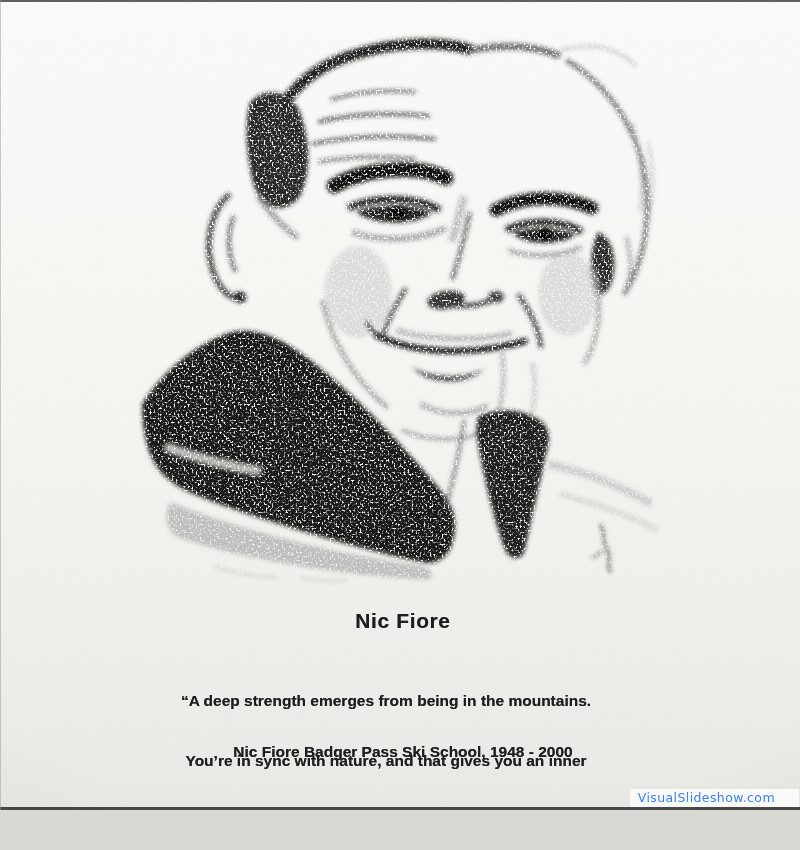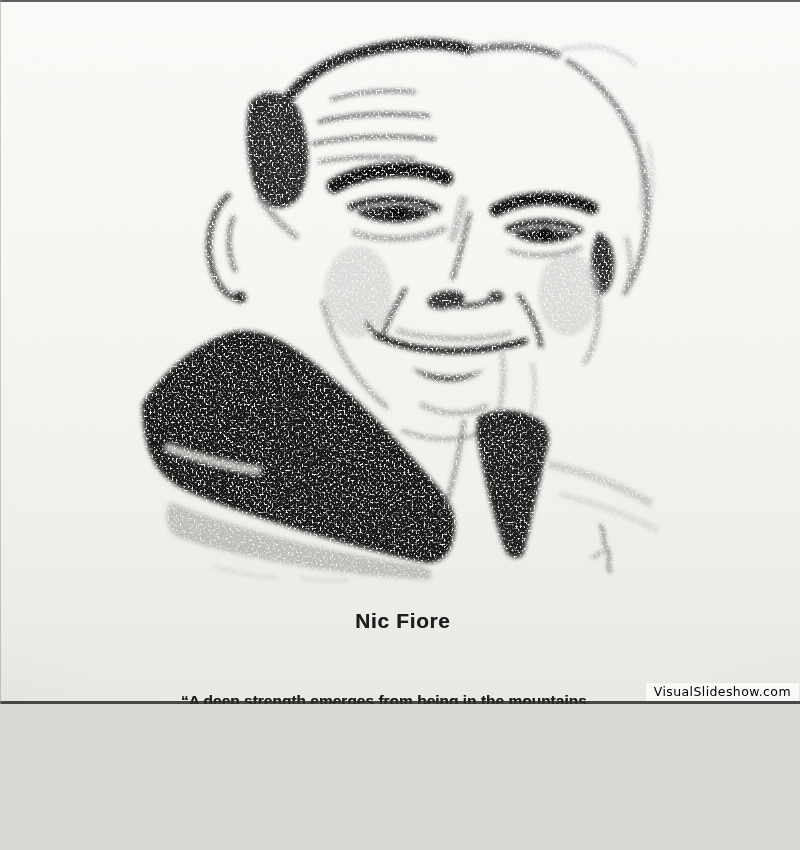--- a/index.html
+++ b/index.html
@@ -1,39 +1,39 @@
 <!DOCTYPE html>
 <html><head>
 <meta charset="utf-8">
 <style>
   html,body{margin:0;padding:0;background:#d8d8d4;}
   .stage{
-    position:relative;width:800px;height:704px;overflow:hidden;
+    position:relative;width:800px;height:810px;overflow:hidden;
     background:linear-gradient(180deg,#fbfbf9 0%,#f7f7f4 40%,#f1f1ed 72%,#e9e9e5 100%);
     font-family:"Liberation Sans",sans-serif;
   }
   .vignette{position:absolute;inset:0;pointer-events:none;
     background:radial-gradient(130% 105% at 50% 38%, rgba(0,0,0,0) 62%, rgba(58,58,52,0.10) 100%);}
   .edge{position:absolute;left:0;right:0;pointer-events:none;}
   .edge.top{top:0;height:2px;background:#3a3a38;opacity:.8;}
   .edge.bottom{bottom:0;height:3px;background:#2b2b29;opacity:.85;}
   .edge.left{top:0;bottom:0;left:0;width:1px;height:auto;background:#9a9a96;opacity:.5;}
   .portrait{position:absolute;inset:0;pointer-events:none;}
   .caption{position:absolute;left:0;right:0;top:0;height:100%;color:#1e1e1e;}
   .cap-line{position:absolute;left:0;right:0;text-align:center;font-weight:bold;
     white-space:pre-wrap;color:#1e1e1e;text-shadow:0 0 .5px rgba(25,25,25,.7);}
   .title{top:609px;font-size:21px;letter-spacing:.6px;transform:translateX(3px);}
   .quote{top:651px;font-size:15.5px;line-height:20px;transform:translateX(-14px);}
   .quote .cap-line{position:static;display:block;}
   .school{top:743px;font-size:15.5px;transform:translateX(3px);}
   .events{top:777px;font-size:15.5px;line-height:18.5px;transform:translateX(2px);}
   .events .cap-line{position:static;display:block;}
   .watermark{
-    position:absolute;right:1px;bottom:3px;padding:1px 8px 2px 8px;
-    background:rgba(251,251,249,0.92);color:#000000;
+    position:absolute;right:1px;bottom:3px;padding:1px 24px 2px 8px;
+    background:rgba(251,251,249,0.92);color:#3b82f6;
     font-family:"DejaVu Sans",sans-serif;font-size:12.5px;letter-spacing:.4px;
     cursor:pointer;
   }
   .grainfx{position:absolute;inset:0;pointer-events:none;}
 </style>
 </head>
 <body>
 
 <div class="stage">
 

